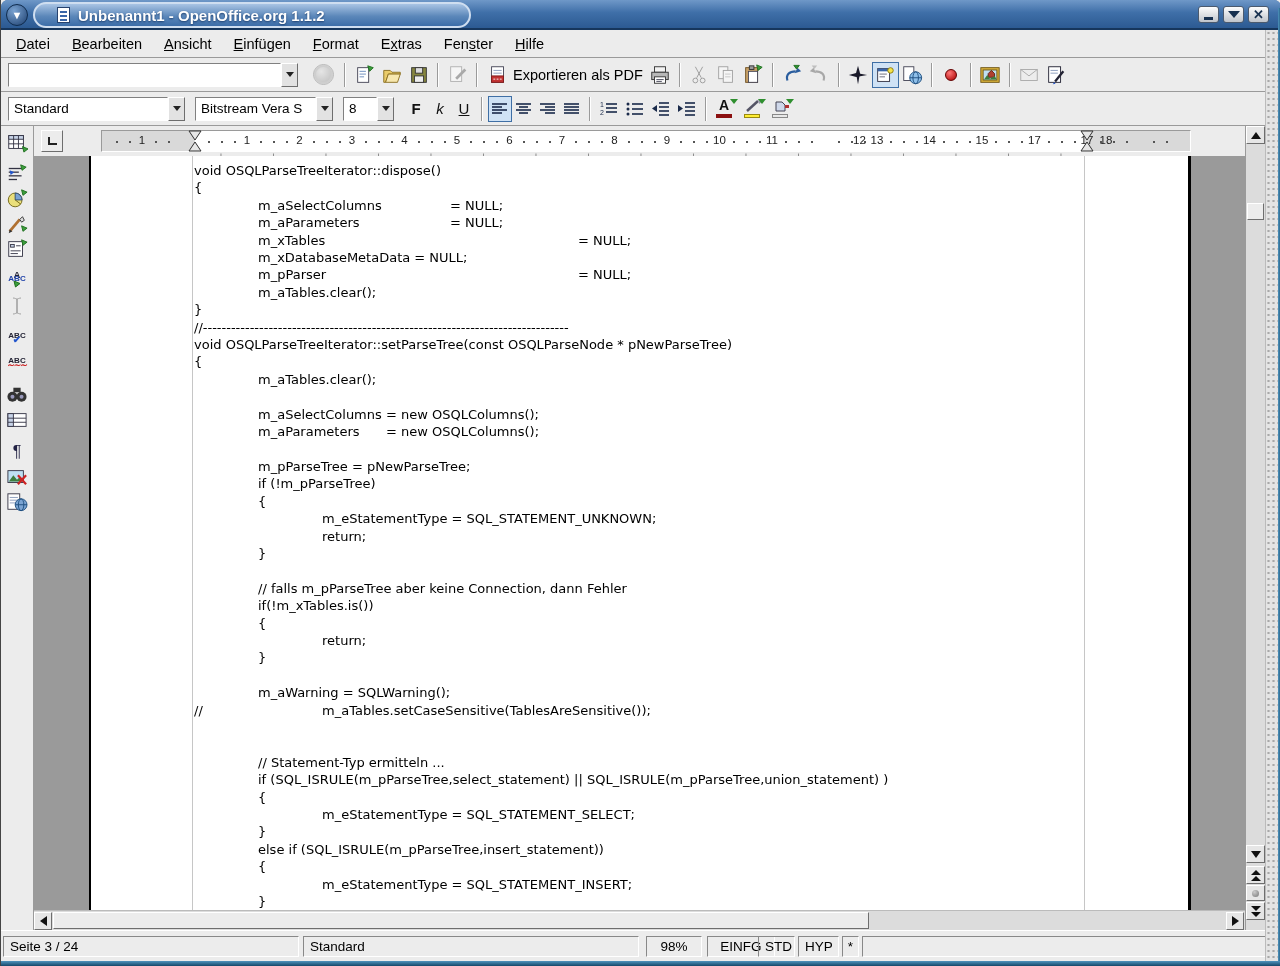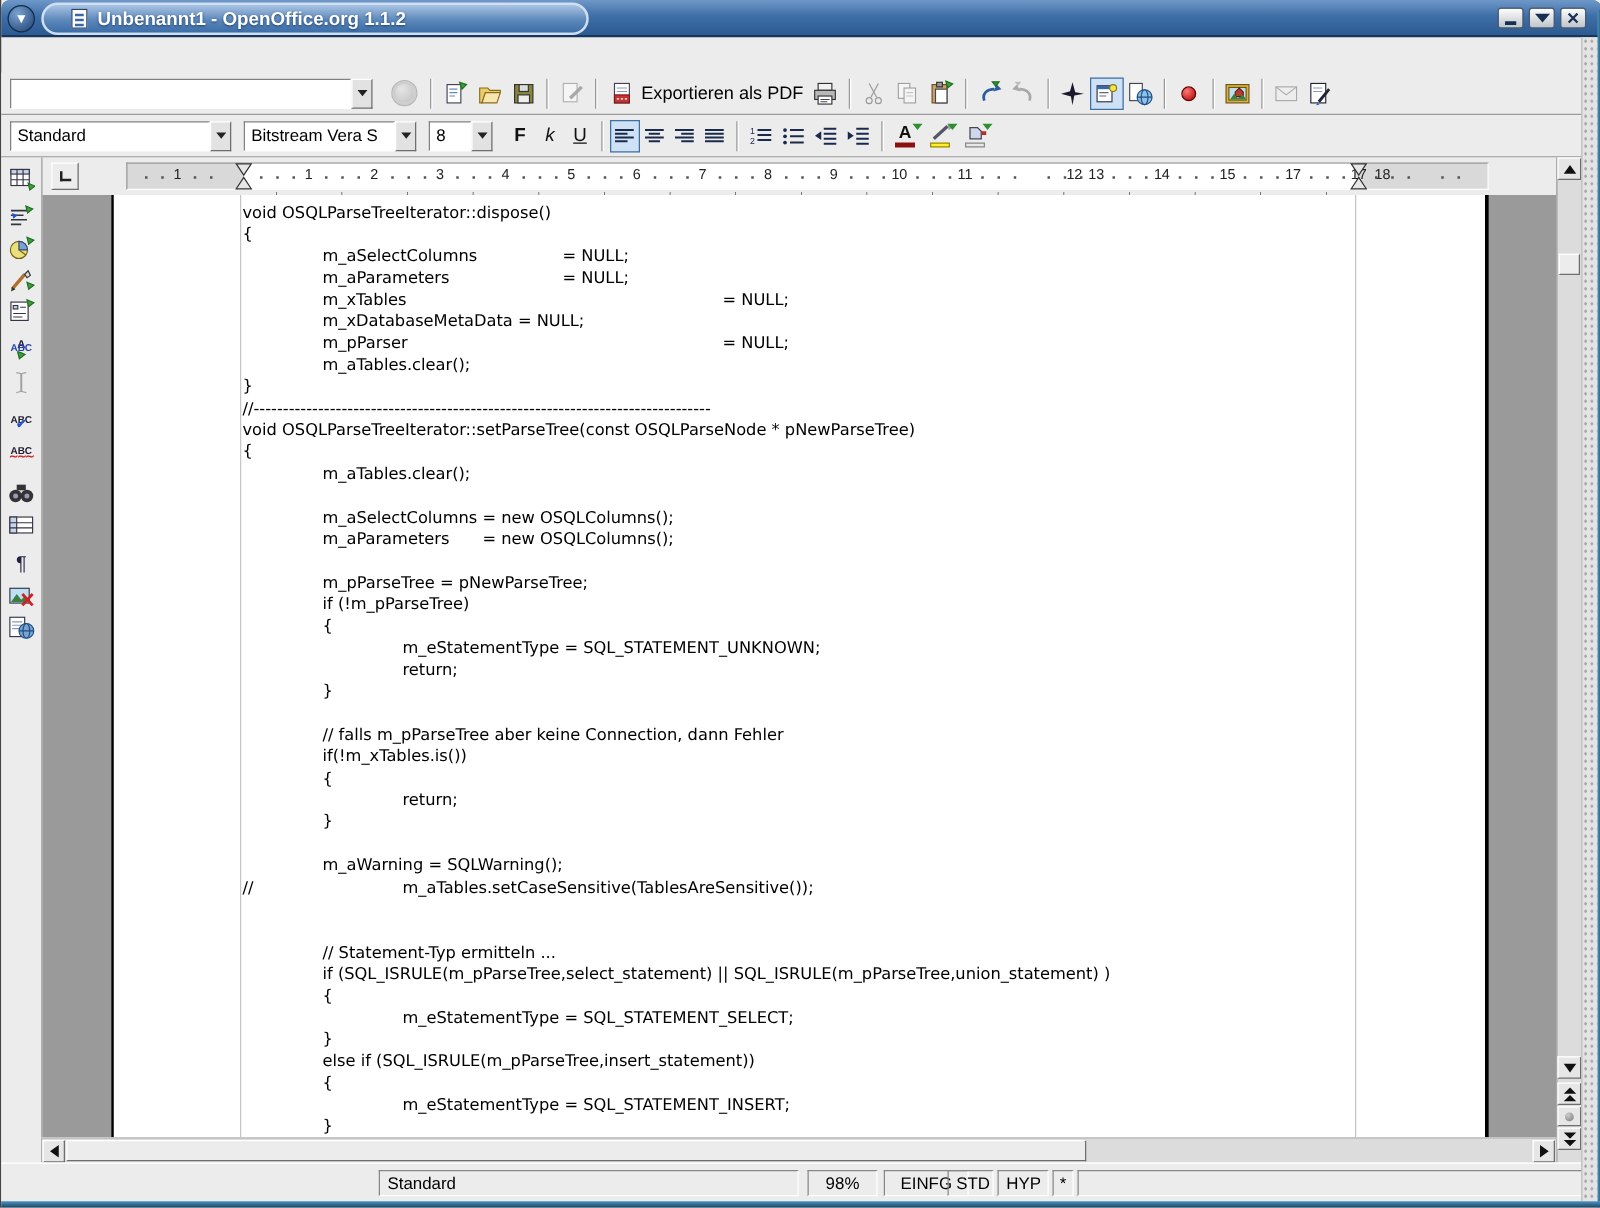--- a/index.html
+++ b/index.html
@@ -137,20 +137,30 @@
         </div>
       <div class="wbtn">
           <span class="tri"></span>
         </div>
       <div class="wbtn">
           <span class="x">✕</span>
         </div>
     </div>
   </div>
 
+  <div id="menubar">
+      <div class="menu-item"><u>D</u>atei</div>
+      <div class="menu-item"><u>B</u>earbeiten</div>
+      <div class="menu-item"><u>A</u>nsicht</div>
+      <div class="menu-item"><u>E</u>infügen</div>
+      <div class="menu-item"><u>F</u>ormat</div>
+      <div class="menu-item">E<u>x</u>tras</div>
+      <div class="menu-item">Fen<u>s</u>ter</div>
+      <div class="menu-item"><u>H</u>ilfe</div>
+    </div>
 
   <div id="fnbar" class="toolbar">
     <div class="combo" id="urlcombo">
       <div class="cval"></div>
       <div class="cbtn">
           <span class="darr"></span>
         </div>
     </div>
     <div class="roundbtn dis"></div>
     <div class="tsep"></div>
@@ -785,20 +795,21 @@
     <div class="sbtn" style="left:0;top:1px;width:18px;height:18px">
         <span class="tri-l"></span>
       </div>
     <div id="hthumb"></div>
     <div class="sbtn" style="left:1192px;top:1px;width:18px;height:18px">
         <span class="tri-r"></span>
       </div>
   </div>
 
   <div id="statusbar">
+    <div class="scell" style="left:2px;width:296px">Seite 3 / 24</div>
     <div class="scell" style="left:302px;width:336px">Standard</div>
     <div class="scell ctr" style="left:645px;width:56px">98%</div>
     <div class="scell ctr" style="left:706px;width:68px">EINFG</div>
     <div class="scell ctr" style="left:757px;width:37px">STD</div>
     <div class="scell ctr" style="left:797px;width:41px">HYP</div>
     <div class="scell ctr" style="left:841px;width:17px;padding:2px 0 0 0">*</div>
     <div class="scell" style="left:861px;width:410px"></div>
   </div>
 
   <div id="gripstrip"></div>

